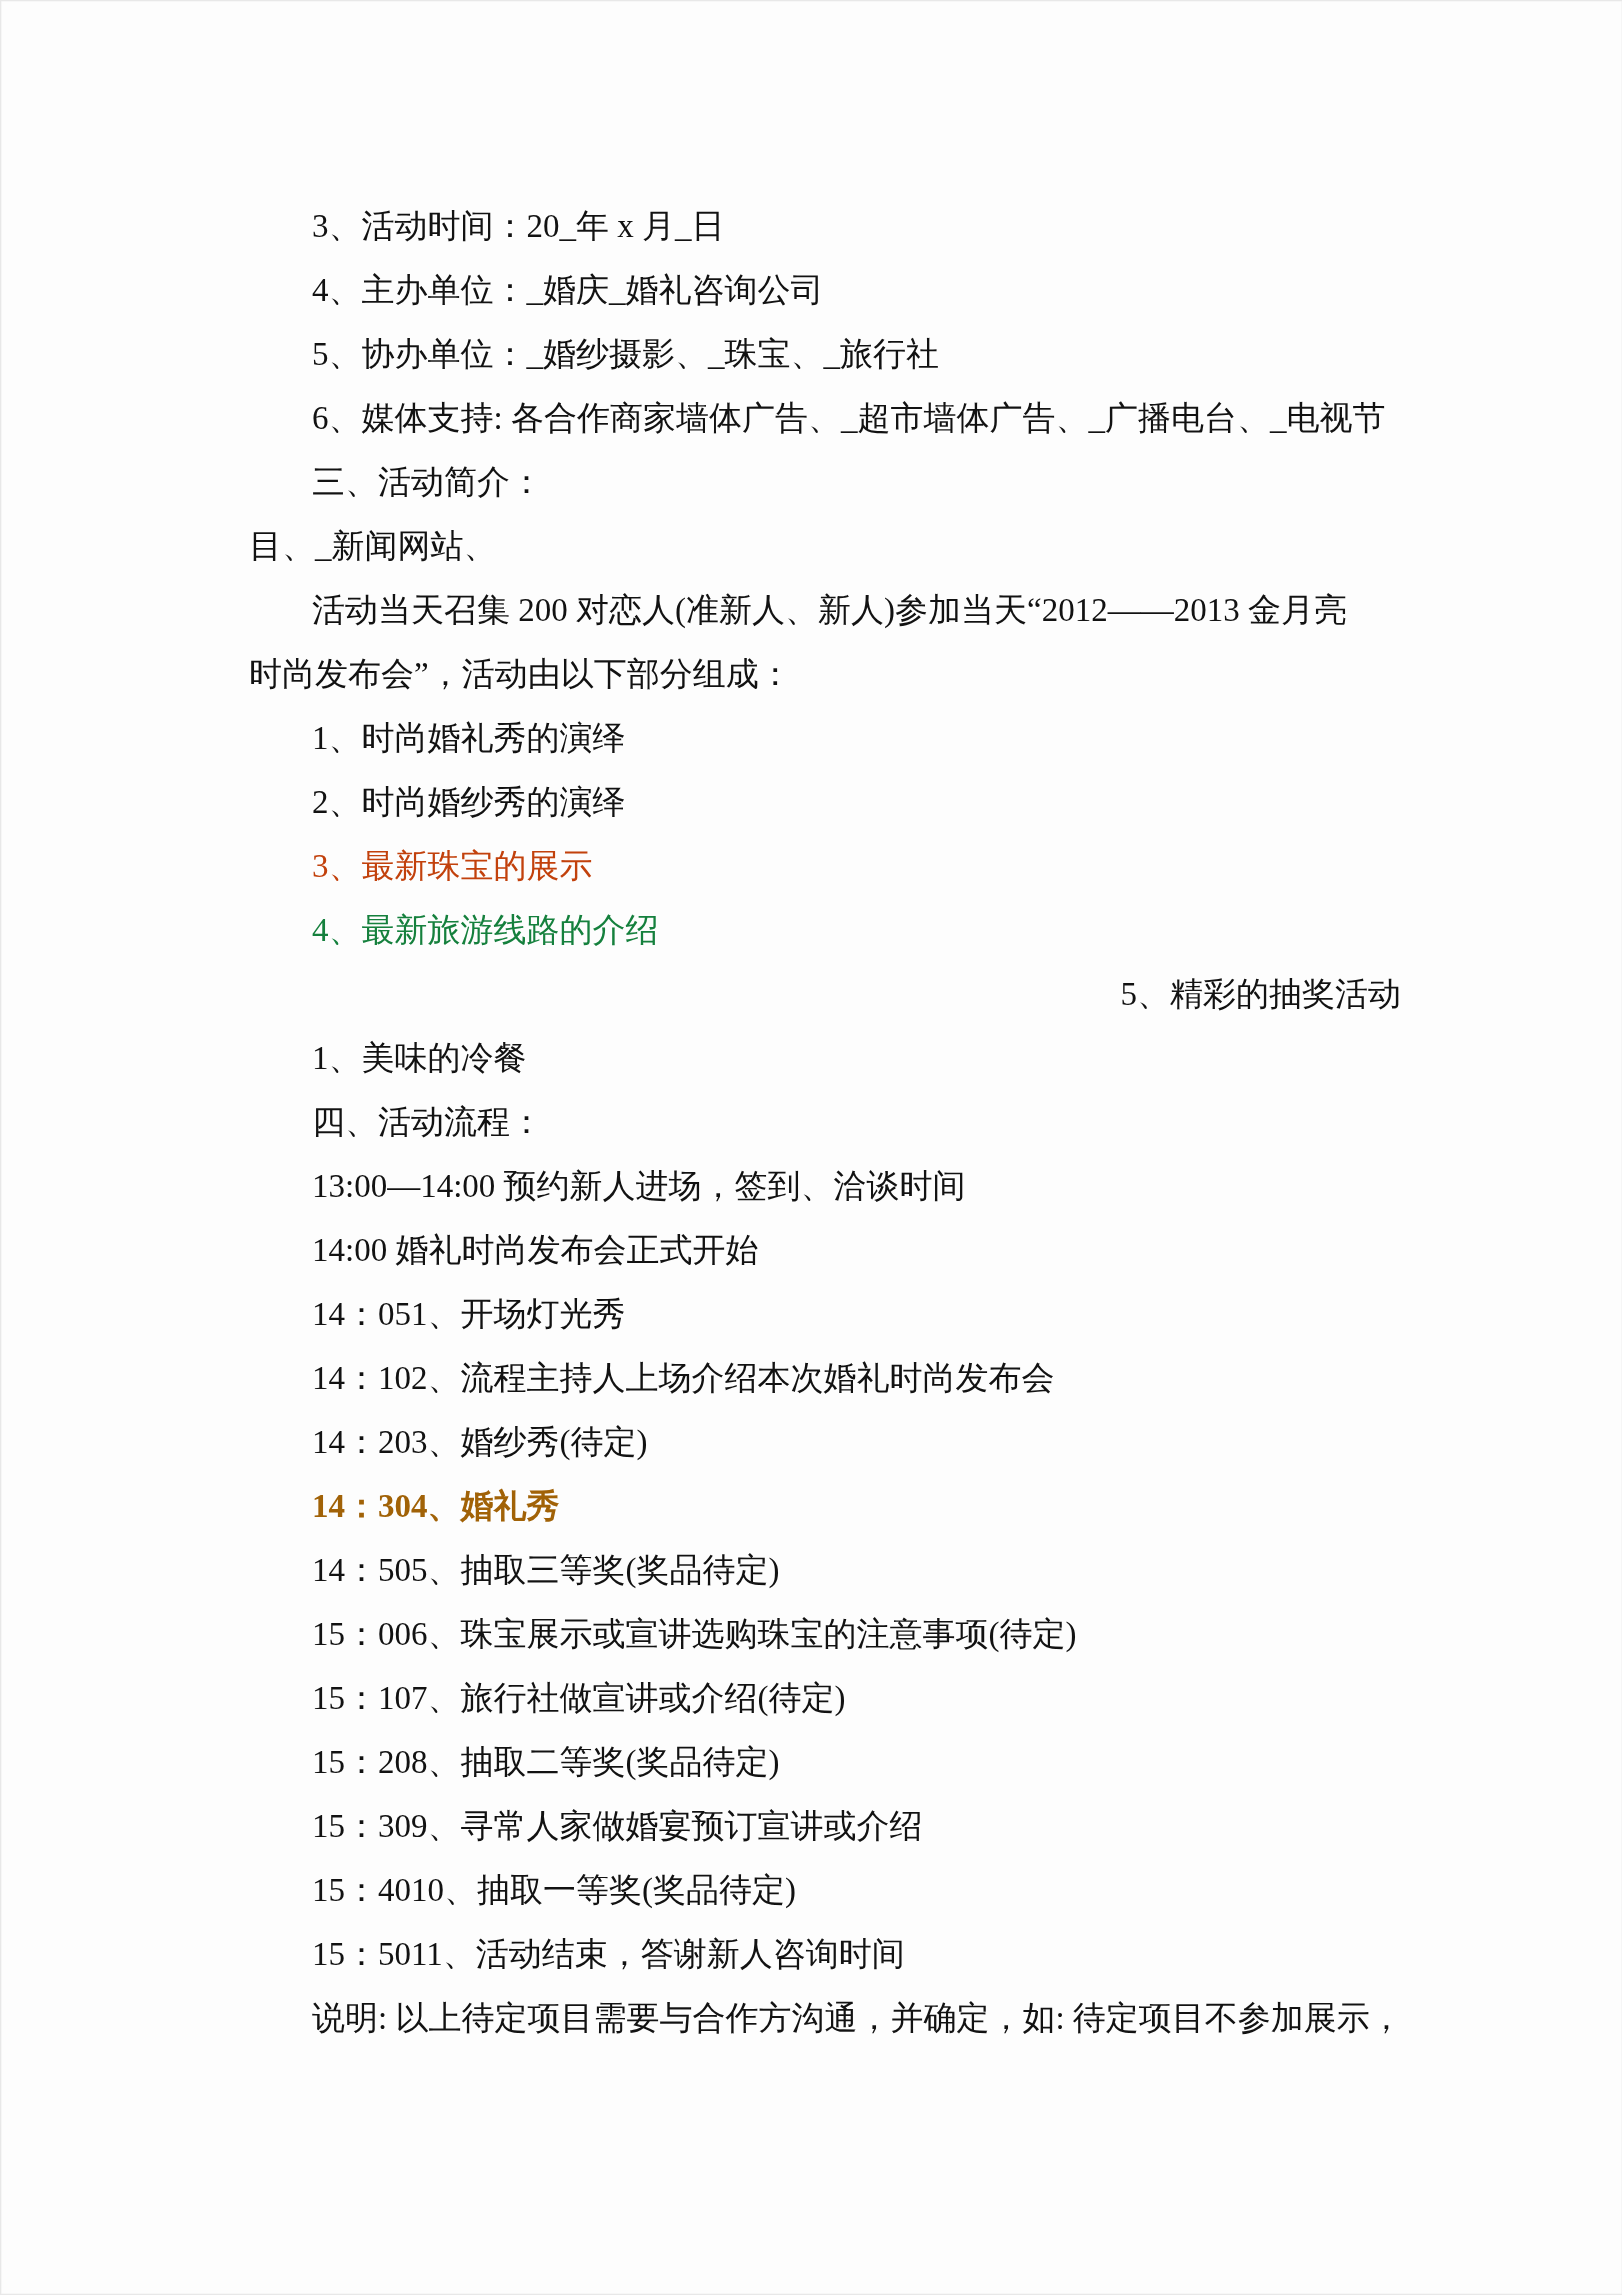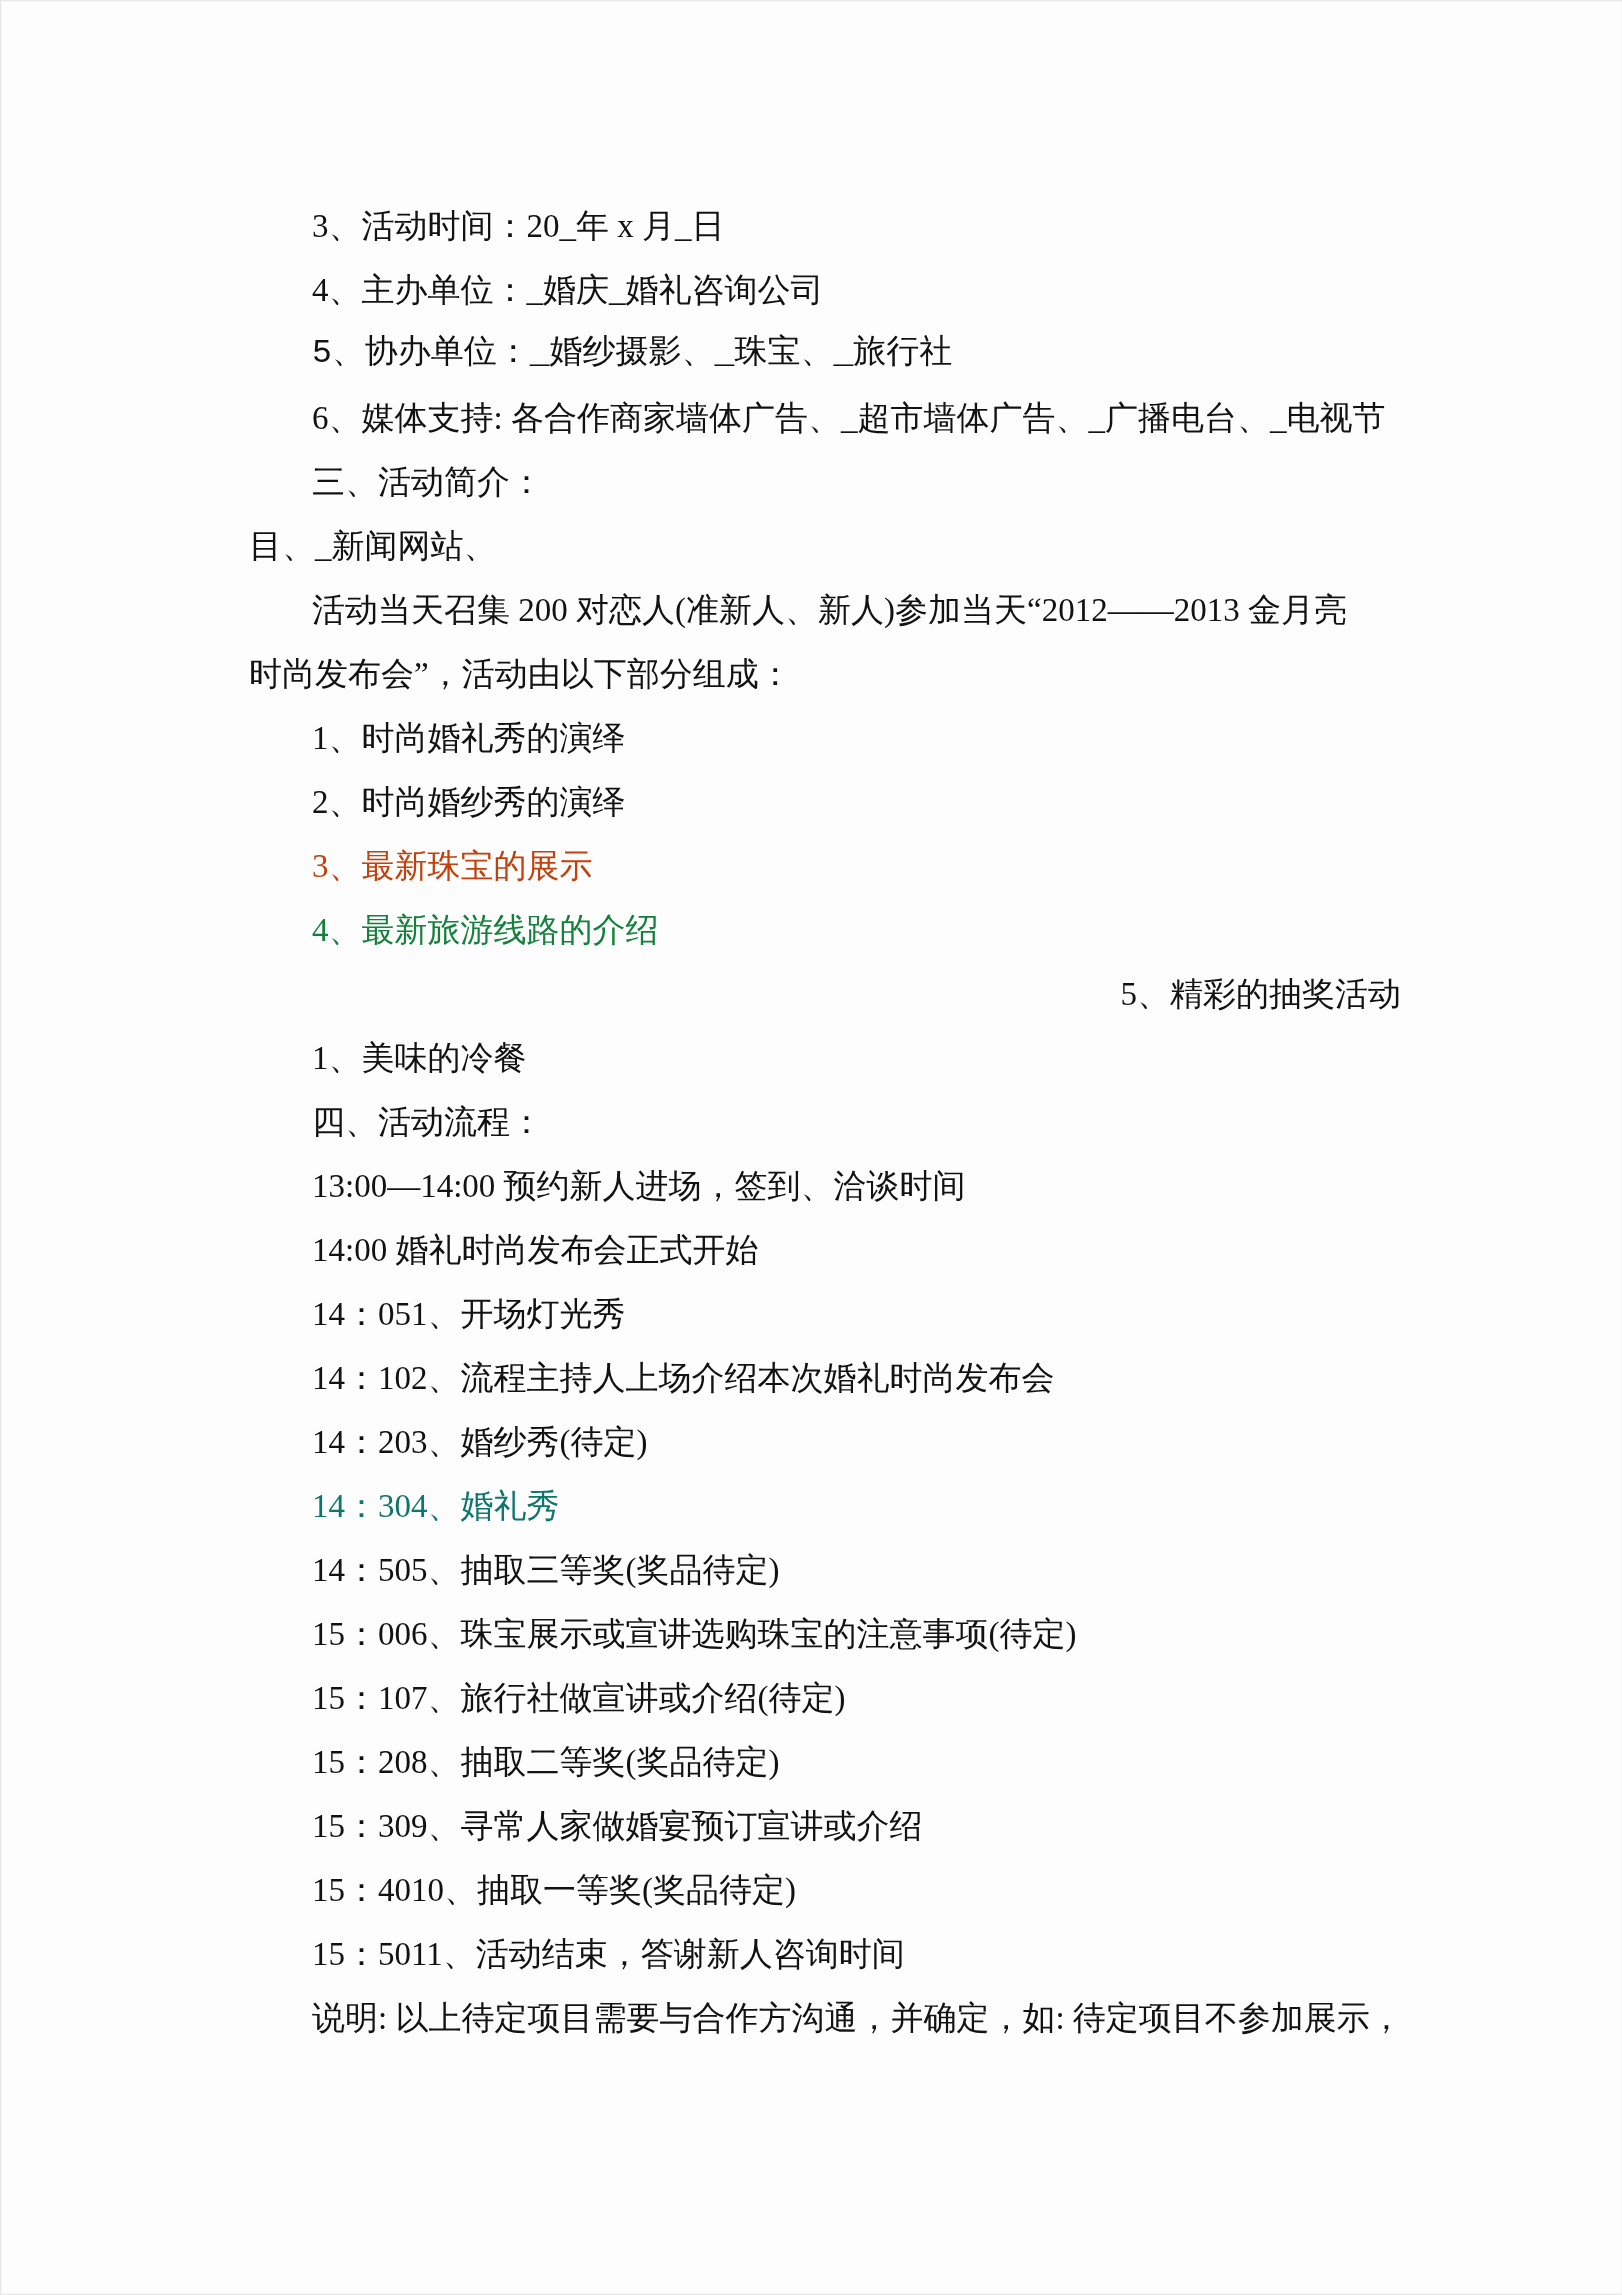--- a/index.html
+++ b/index.html
@@ -41,39 +41,39 @@
     padding-left: 63px;
   }
 </style>
 </head>
 <body>
 
 <div class="page" style="background: rgb(253, 253, 253);">
   <div class="doc" id="doc-body">
       <div class="line indent" style="color: rgb(18, 18, 18);">3、活动时间：20_年 x 月_日</div>
       <div class="line indent" style="color: rgb(18, 18, 18);">4、主办单位：_婚庆_婚礼咨询公司</div>
-      <div class="line indent" style="color: rgb(18, 18, 18); font-family: Liberation Mono, monospace;">5、协办单位：_婚纱摄影、_珠宝、_旅行社</div>
+      <div class="line indent" style="color: rgb(18, 18, 18);">5、协办单位：_婚纱摄影、_珠宝、_旅行社</div>
       <div class="line indent" style="color: rgb(18, 18, 18);">6、媒体支持: 各合作商家墙体广告、_超市墙体广告、_广播电台、_电视节</div>
       <div class="line indent" style="color: rgb(18, 18, 18);">三、活动简介：</div>
       <div class="line" style="color: rgb(18, 18, 18);">目、_新闻网站、</div>
       <div class="line indent" style="color: rgb(18, 18, 18);">活动当天召集 200 对恋人(准新人、新人)参加当天“2012——2013 金月亮</div>
       <div class="line" style="color: rgb(18, 18, 18);">时尚发布会”，活动由以下部分组成：</div>
       <div class="line indent" style="color: rgb(18, 18, 18);">1、时尚婚礼秀的演绎</div>
       <div class="line indent" style="color: rgb(18, 18, 18);">2、时尚婚纱秀的演绎</div>
       <div class="line indent" style="color: #c2410c;">3、最新珠宝的展示</div>
       <div class="line indent" style="color: #15803d;">4、最新旅游线路的介绍</div>
       <div class="line indent" style="color: rgb(18, 18, 18); text-align: right;">5、精彩的抽奖活动</div>
       <div class="line indent" style="color: rgb(18, 18, 18);">1、美味的冷餐</div>
       <div class="line indent" style="color: rgb(18, 18, 18);">四、活动流程：</div>
       <div class="line indent" style="color: rgb(18, 18, 18);">13:00—14:00 预约新人进场，签到、洽谈时间</div>
       <div class="line indent" style="color: rgb(18, 18, 18);">14:00 婚礼时尚发布会正式开始</div>
       <div class="line indent" style="color: rgb(18, 18, 18);">14：051、开场灯光秀</div>
       <div class="line indent" style="color: rgb(18, 18, 18);">14：102、流程主持人上场介绍本次婚礼时尚发布会</div>
       <div class="line indent" style="color: rgb(18, 18, 18);">14：203、婚纱秀(待定)</div>
-      <div class="line indent" style="color: #0f766e;">14：304、婚礼秀</div>
+      <div class="line indent" style="color: #a16207; font-weight: bold;">14：304、婚礼秀</div>
       <div class="line indent" style="color: rgb(18, 18, 18);">14：505、抽取三等奖(奖品待定)</div>
       <div class="line indent" style="color: rgb(18, 18, 18);">15：006、珠宝展示或宣讲选购珠宝的注意事项(待定)</div>
       <div class="line indent" style="color: rgb(18, 18, 18);">15：107、旅行社做宣讲或介绍(待定)</div>
       <div class="line indent" style="color: rgb(18, 18, 18);">15：208、抽取二等奖(奖品待定)</div>
       <div class="line indent" style="color: rgb(18, 18, 18);">15：309、寻常人家做婚宴预订宣讲或介绍</div>
       <div class="line indent" style="color: rgb(18, 18, 18);">15：4010、抽取一等奖(奖品待定)</div>
       <div class="line indent" style="color: rgb(18, 18, 18);">15：5011、活动结束，答谢新人咨询时间</div>
       <div class="line indent" style="color: rgb(18, 18, 18);">说明: 以上待定项目需要与合作方沟通，并确定，如: 待定项目不参加展示，</div>
     </div>
 </div>

